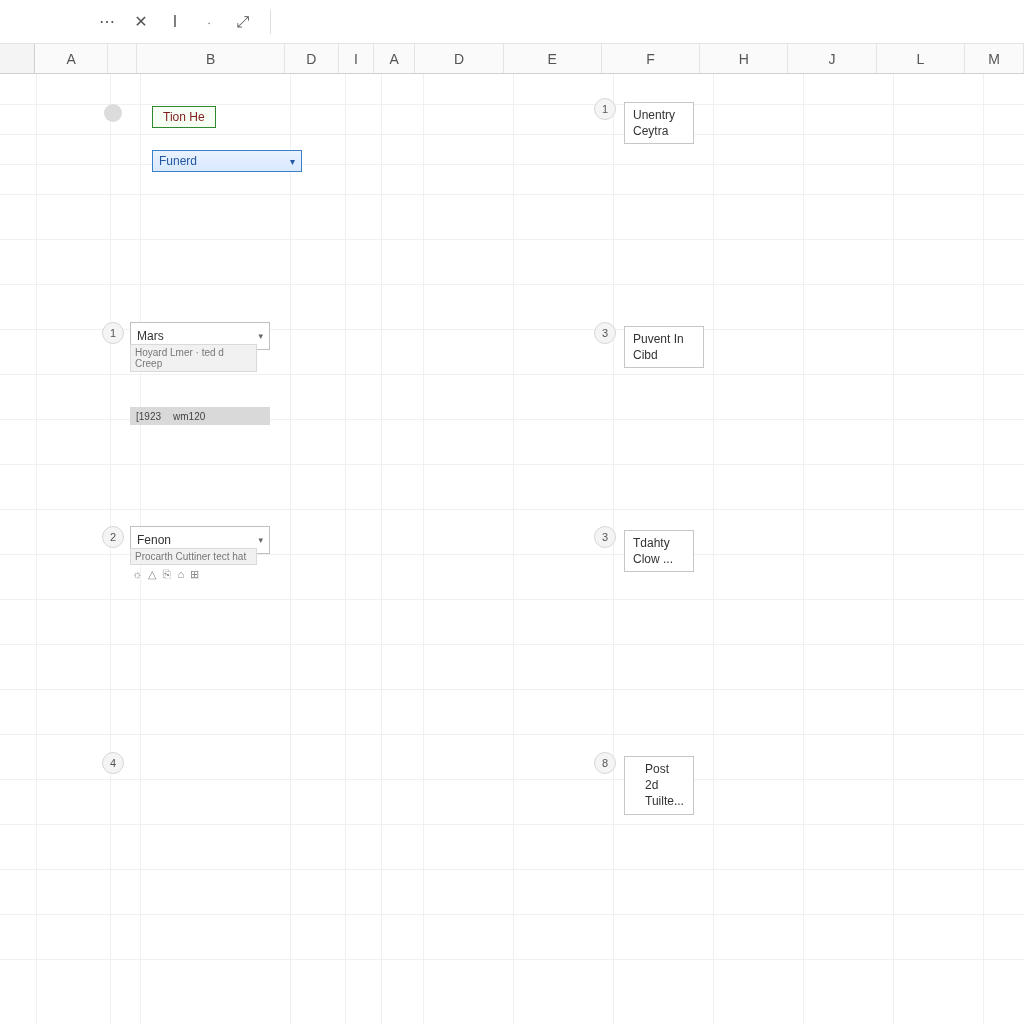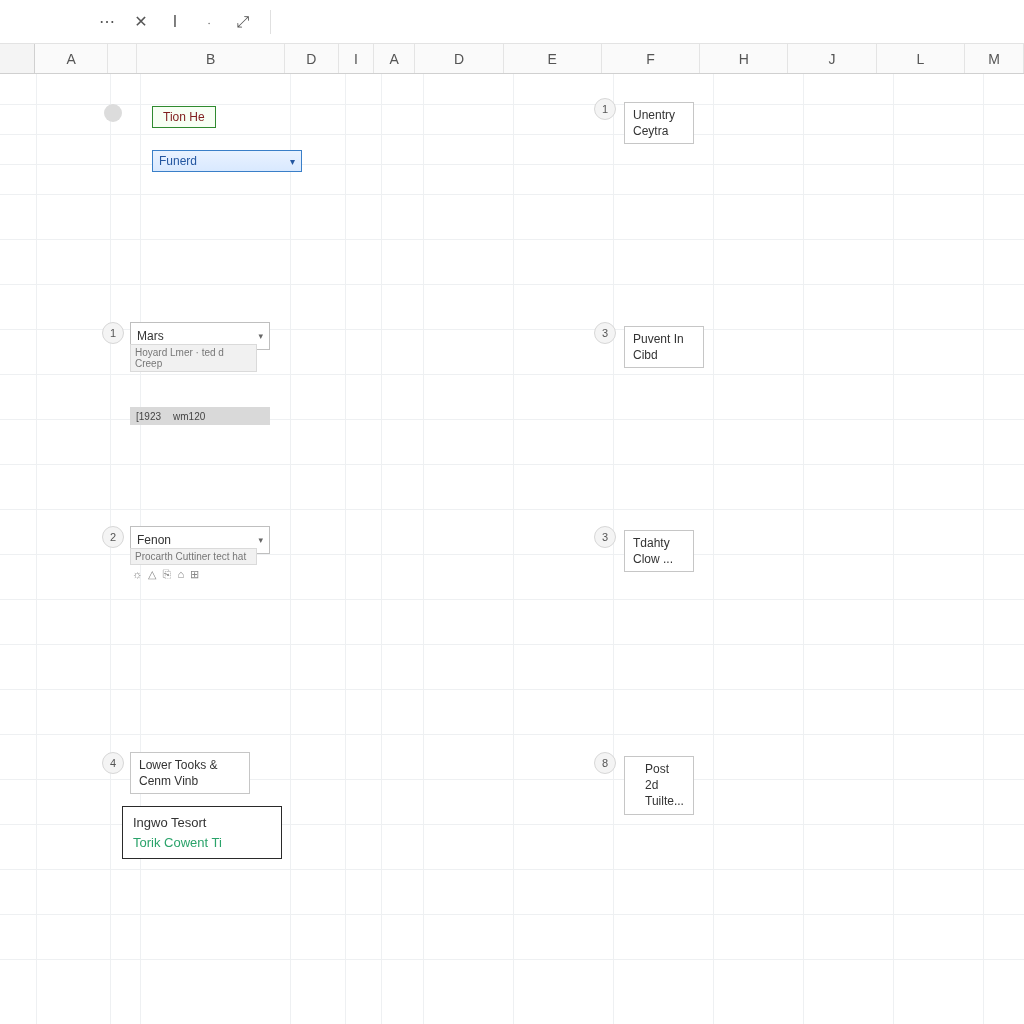--- a/index.html
+++ b/index.html
@@ -265,28 +265,20 @@
     <span>⊞</span>
   </div>
 
   <div class="float num-bubble" style="left:594px; top:452px;">3</div>
   <div class="float card" style="left:624px; top:456px; width:70px;">
     <div>Tdahty</div>
     <div>Clow ...</div>
   </div>
 
   <div class="float num-bubble" style="left:102px; top:678px;">4</div>
-  <div class="float card" style="left:130px; top:678px; width:120px;">
-    <div>Lower Tooks &amp;</div>
-    <div>Cenm Vinb</div>
-  </div>
-  <div class="float big-card" style="left:122px; top:732px; width:160px;">
-    <div class="line1">Ingwo Tesort</div>
-    <div class="line2">Torik  Cowent Ti</div>
-  </div>
 
   <div class="float num-bubble" style="left:594px; top:678px;">8</div>
   <div class="float card" style="left:624px; top:682px; width:70px;padding-left:20px;">
     <div>Post 2d</div>
     <div>Tuilte...</div>
   </div>
 
 </div>
 
 </body></html>

